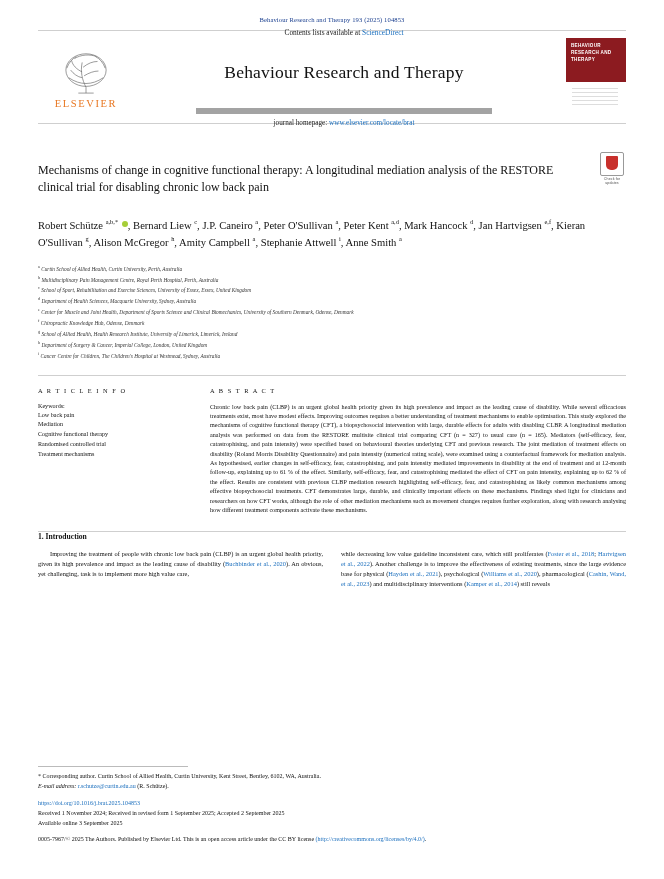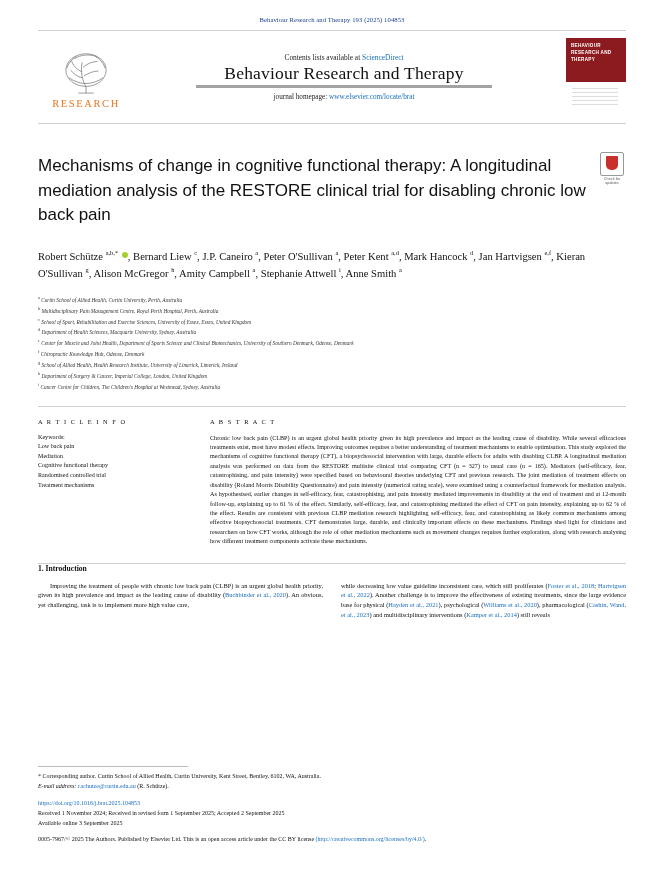--- a/index.html
+++ b/index.html
@@ -61,40 +61,40 @@
     letter-spacing: 1.6px;
     color: #e87722;
     margin-top: 3px;
   }
   .masthead-mid {
     flex: 1;
     display: flex;
     flex-direction: column;
     align-items: center;
     justify-content: center;
-    gap: 1px;
+    gap: 25px;
     padding: 0 10px;
   }
   .contents-line {
     font-size: 7.4px;
     color: #222;
   }
   .contents-line .sd {
     color: #1a6ebd;
   }
   .journal-title {
     font-size: 17.5px;
     font-family: "Liberation Serif", serif;
     color: #111;
     letter-spacing: 0.2px;
   }
   .homepage-line {
     font-size: 7.2px;
     color: #222;
-    border-top: 3px solid #a3a3a3;
+    border-top: 6px solid #a3a3a3;
     padding-top: 5px;
     width: 74%;
     text-align: center;
   }
   .homepage-line a { color: #1a6ebd; text-decoration: none; }
   .masthead-right {
     width: 72px;
     display: flex;
     align-items: center;
     justify-content: flex-end;
@@ -158,25 +158,25 @@
   }
   .crossmark .cm-label {
     font-size: 3.6px;
     color: #555;
     font-family: "Liberation Sans", sans-serif;
     margin-top: 1px;
     letter-spacing: 0.1px;
   }
 
   .article-title {
-    margin-top: 30px;
-    font-size: 17px;
+    margin-top: 38px;
+    font-size: 12px;
     line-height: 1.45;
     color: #111;
-    font-family: Liberation Sans, sans-serif;
+    font-family: Liberation Serif, serif;
     padding-right: 40px;
   }
 
   .authors {
     margin-top: 20px;
     font-size: 10.6px;
     line-height: 1.55;
     color: #111;
     padding-right: 20px;
   }
@@ -305,21 +305,21 @@
             <path d="M12 30 C18 34 24 36 30 36"></path>
             <path d="M48 30 C42 34 36 36 30 36"></path>
             <path d="M30 40 L30 46"></path>
             <path d="M22 46 L38 46"></path>
             <path d="M18 10 C24 6 34 5 41 8"></path>
             <path d="M10 20 C12 14 16 10 20 8"></path>
             <path d="M50 20 C48 14 44 10 40 8"></path>
           </g>
         </svg>
       </div>
-      <div class="elsevier-word">RESEARCH</div>
+      <div class="elsevier-word">ELSEVIER</div>
     </div>
 
     <div class="masthead-mid">
       <div class="contents-line">
         <span>Contents lists available at</span>
         <span class="sd">ScienceDirect</span>
       </div>
       <div class="journal-title">Behaviour Research and Therapy</div>
       <div class="homepage-line">
         <span>journal homepage:</span>

